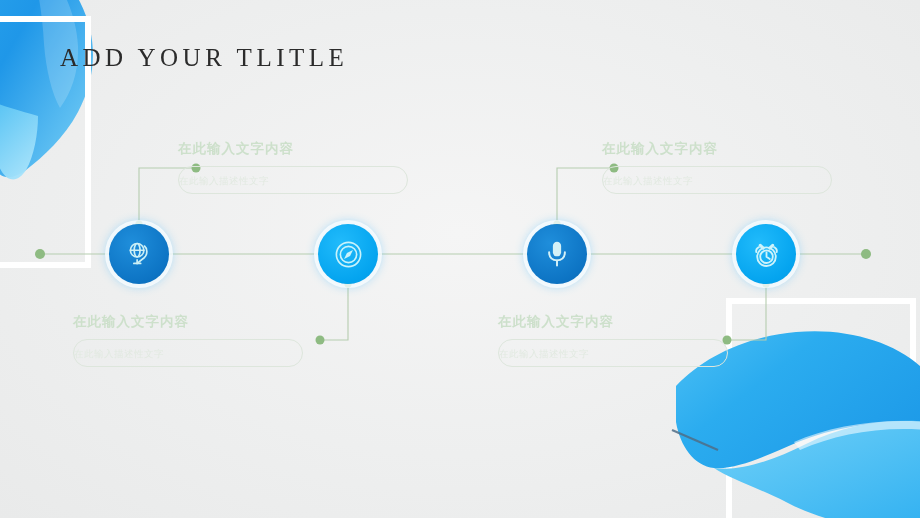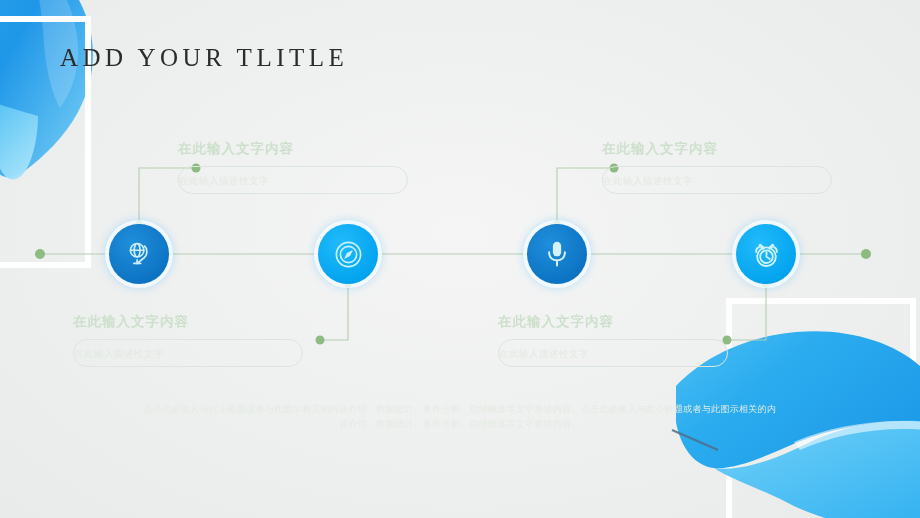--- a/index.html
+++ b/index.html
@@ -291,18 +291,14 @@
   <div class="tgroup" style="left:498px; top:313px;">
     <div class="head">在此输入文字内容</div>
     <div class="pill">在此输入描述性文字</div>
   </div>
 
   <div class="tgroup" style="left:602px; top:140px;">
     <div class="head">在此输入文字内容</div>
     <div class="pill">在此输入描述性文字</div>
   </div>
 
-  <div class="para">
-    <div>点击此处输入与此小标题或者与此图示相关的内容介绍、数据统计、事件分析、总结概述等文字简述内容。点击此处输入与此小标题或者与此图示相关的内</div>
-    <div class="l2">容介绍、数据统计、事件分析、总结概述等文字简述内容。</div>
-  </div>
 
 </div>
 
 </body></html>

